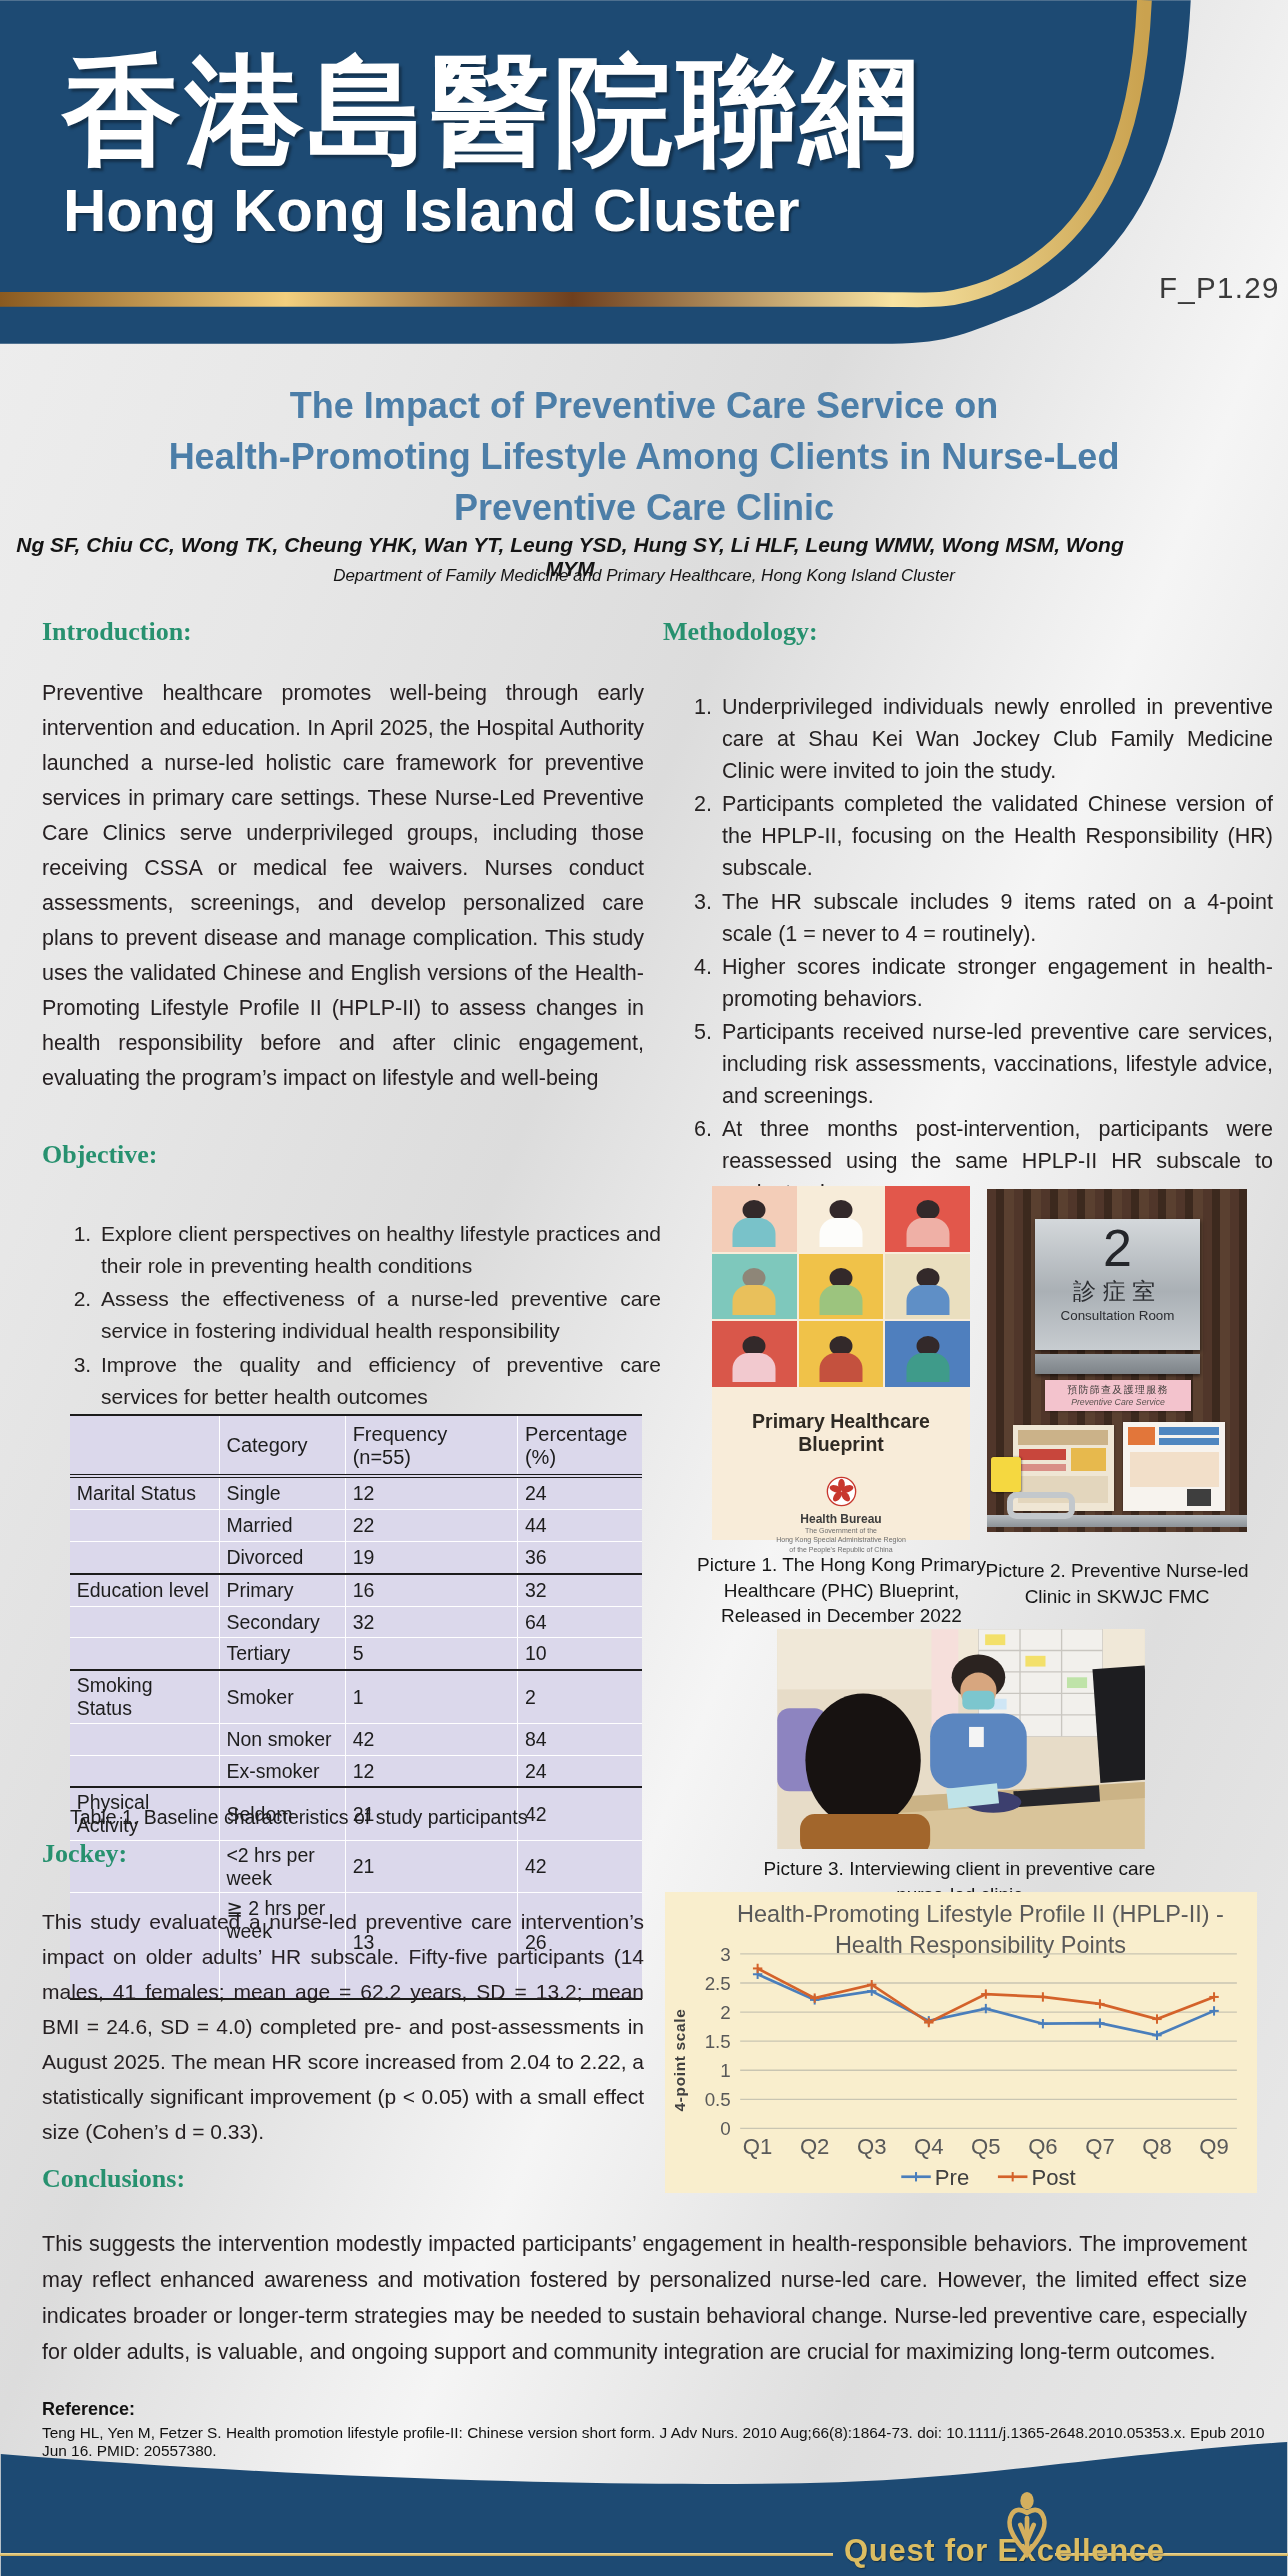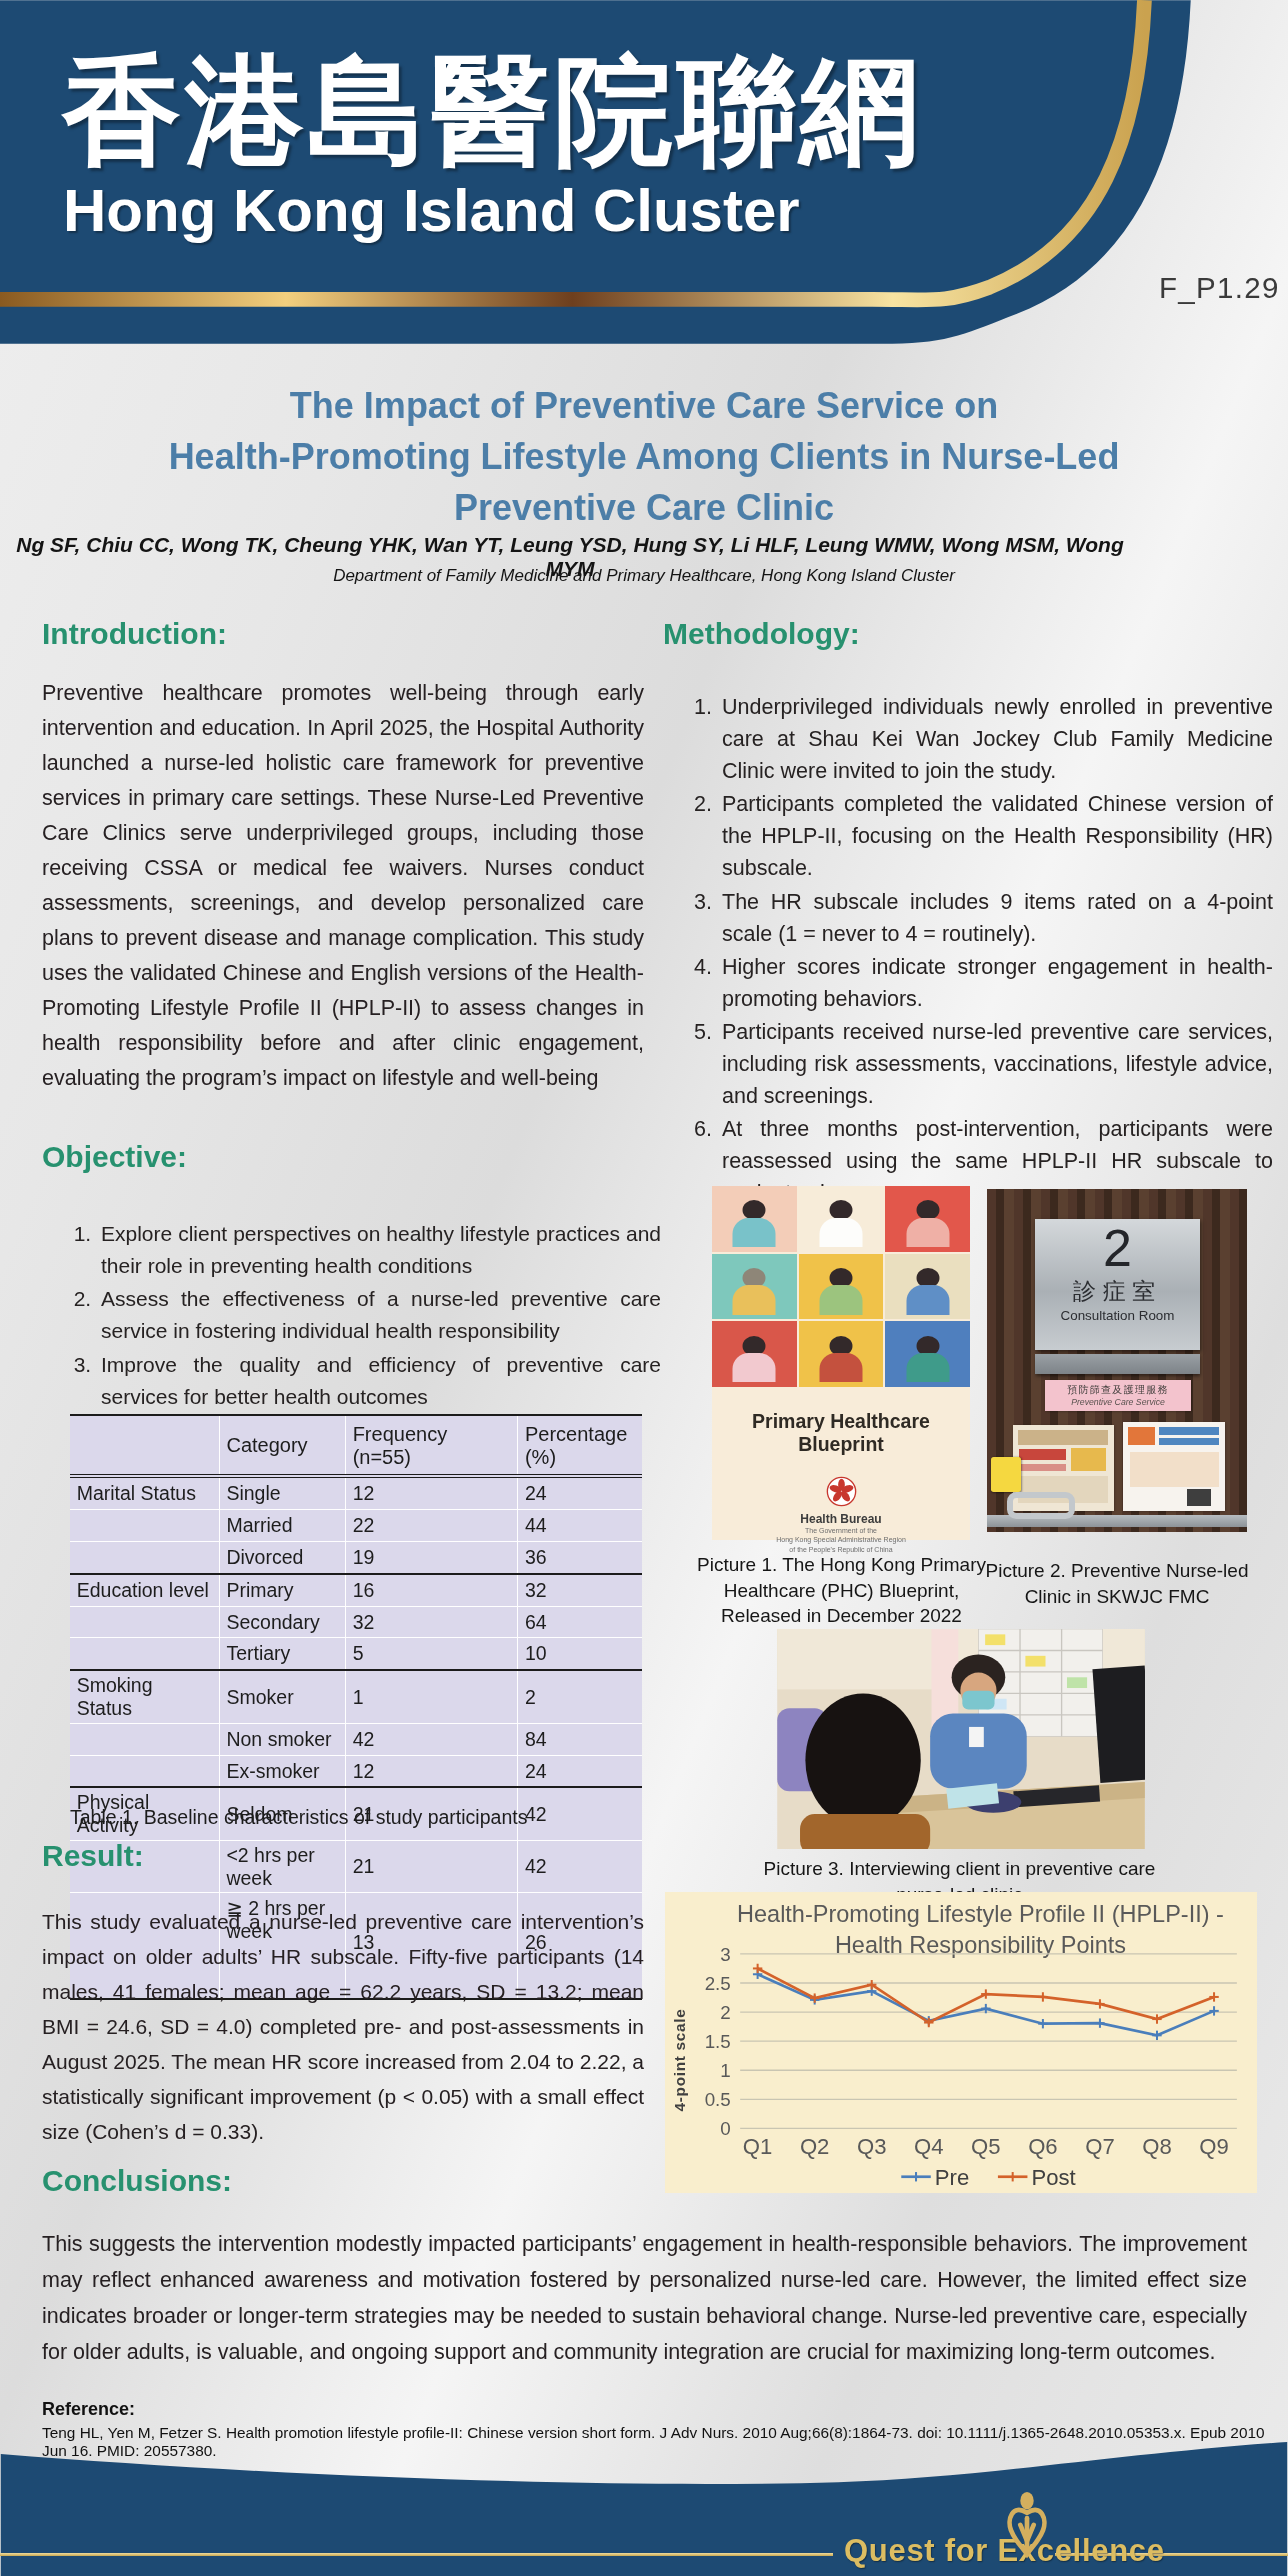--- a/index.html
+++ b/index.html
@@ -14,21 +14,21 @@
     text-shadow:2px 2px 2px rgba(0,0,0,.35);}
   .poster-code{left:1159px;top:271px;font-size:29.5px;color:#3a3a3a;letter-spacing:1.3px;}
   
   .title-block{left:0;top:380px;width:1288px;text-align:center;color:#4c7ea8;
     font-weight:bold;font-size:36px;line-height:51px;}
   .authors{left:0;top:533px;width:1140px;text-align:center;font-size:21px;
     font-style:italic;font-weight:bold;color:#141414;}
   .affiliation{left:0;top:566px;width:1288px;text-align:center;font-size:17px;
     font-style:italic;color:#141414;}
   
-  .sec-h{font-size:30px;font-weight:bold;color:#27916f;}
+  .sec-h{font-size:26px;font-weight:bold;color:#27916f;font-family:Liberation Serif, serif;}
   
   .body-just{font-size:21.5px;line-height:35px;text-align:justify;color:#262022;}
   ol.num{margin:16px;padding-left:39px;}
   ol.num li{margin:0 0 1.3px 0;padding-left:4px;text-align:justify;}
   #meth-list{font-size:21.5px;line-height:32px;width:555px;}
   #obj-list{font-size:21px;line-height:32px;width:564px;}
   
   table.t1{border-collapse:collapse;background:#dbd8eb;table-layout:fixed;
     border-top:2px solid #1b1b1b;border-bottom:2px solid #1b1b1b;font-size:19.5px;color:#1d1d1d;}
   table.t1 th{font-weight:normal;text-align:left;padding:6.7px 6.7px 5.4px 6.7px;font-size:20px;
@@ -211,21 +211,21 @@
         <tr class="inner tall">
           <td></td>
           <td>≧ 2 hrs per week</td>
           <td>13</td>
           <td>26</td>
         </tr>
       </tbody>
   </table>
   <div class="abs tbl-caption" style="left:70px;top:1806px">Table 1. Baseline characteristics of study participants</div>
 
-  <div class="abs sec-h" style="left:42px;top:1839px">Result:</div>
+  <div class="abs sec-h" style="left:42px;top:1839px">Jockey:</div>
   <div class="abs body-just" style="left:42px;top:1904px;width:602px;font-size:21px">This study evaluated a nurse-led preventive care intervention’s impact on older adults’ HR subscale. Fifty-five participants (14 males, 41 females; mean age = 62.2 years, SD = 13.2; mean BMI = 24.6, SD = 4.0) completed pre- and post-assessments in August 2025. The mean HR score increased from 2.04 to 2.22, a statistically significant improvement (p &lt; 0.05) with a small effect size (Cohen’s d = 0.33).</div>
 
   <div class="abs sec-h" style="left:663px;top:617px">Methodology:</div>
   <ol class="abs num" id="meth-list" style="left:663px;top:675px">
       <li>Underprivileged individuals newly enrolled in preventive care at Shau Kei Wan Jockey Club Family Medicine Clinic were invited to join the study.</li>
       <li>Participants completed the validated Chinese version of the HPLP-II, focusing on the Health Responsibility (HR) subscale.</li>
       <li>The HR subscale includes 9 items rated on a 4-point scale (1 = never to 4 = routinely).</li>
       <li>Higher scores indicate stronger engagement in health-promoting behaviors.</li>
       <li>Participants received nurse-led preventive care services, including risk assessments, vaccinations, lifestyle advice, and screenings.</li>
       <li>At three months post-intervention, participants were reassessed using the same HPLP-II HR subscale to evaluate changes.</li>

